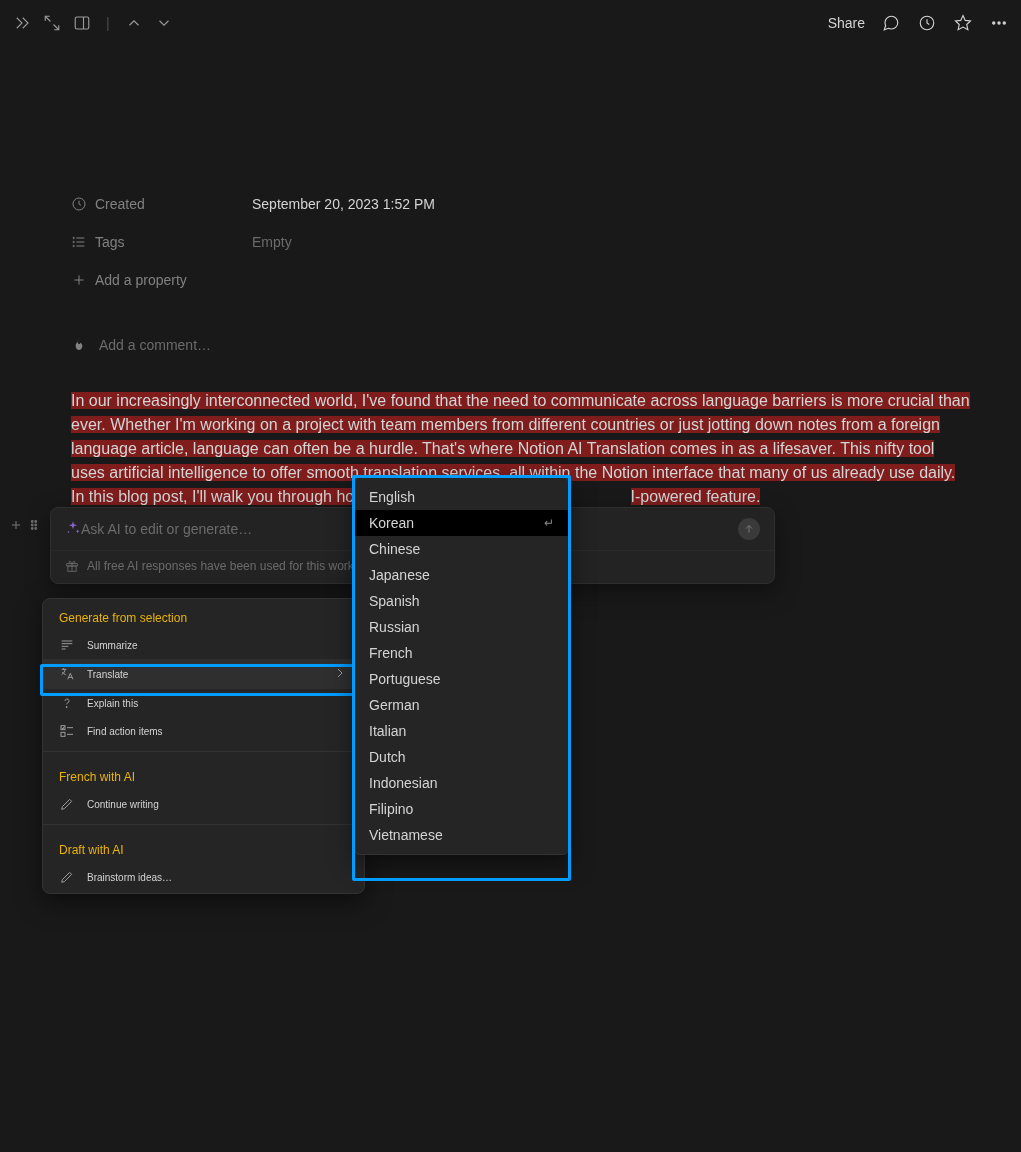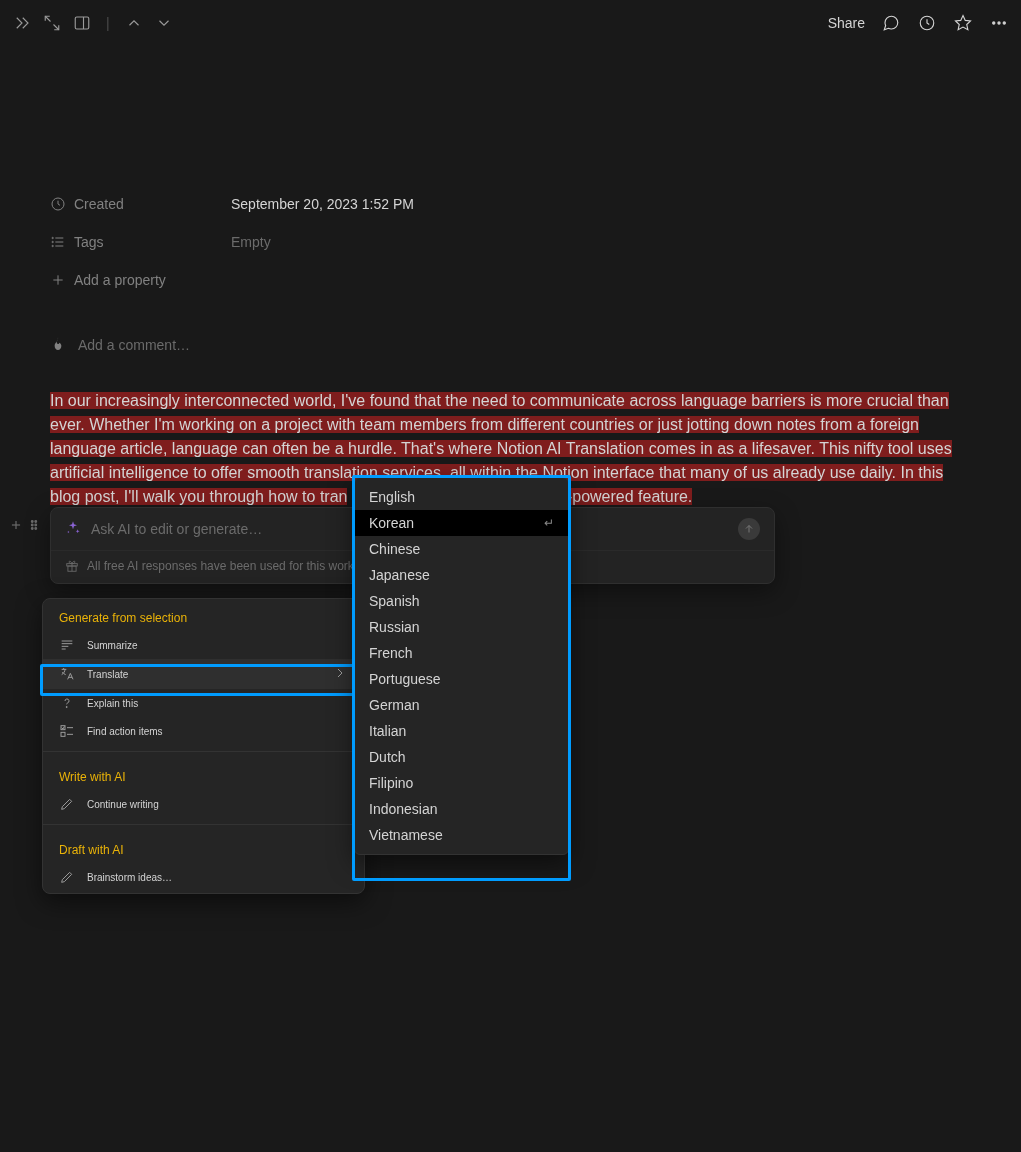--- a/index.html
+++ b/index.html
@@ -24,21 +24,21 @@
   .topbar-left { display:flex; align-items:center; gap:10px; }
   .topbar-right { margin-left:auto; display:flex; align-items:center; gap:16px; color:#d4d4d4; }
   .topbar .sep { color:#4a4a4a; margin:0 4px; }
   .icon-btn { width:20px; height:20px; display:flex; align-items:center; justify-content:center; cursor:pointer; color:#9b9b9b; }
   .icon-btn svg { width:18px; height:18px; stroke:currentColor; fill:none; stroke-width:1.5; }
   .topbar-right .icon-btn { color:#d4d4d4; }
   .share-label { font-size:14px; }
 
   
   .page {
-    padding: 140px 50px 0 50px;
+    padding: 140px 50px 0 71px;
     position: relative;
     color:#cfcfcf;
   }
   .prop-row {
     display:flex;
     align-items:center;
     height:38px;
     font-size:14px;
   }
   .prop-key {
@@ -87,21 +87,20 @@
     top:507px;
     width:725px;
     background:#232323;
     border:1px solid #2f2f2f;
     border-radius:8px;
     box-shadow:0 8px 24px rgba(0,0,0,0.4);
   }
   .ai-input-row {
     display:flex; align-items:center;
     padding:10px 14px;
-    gap:10px;
   }
   .sparkle svg { width:16px; height:16px; fill:#8a63d2; }
   .ai-input {
     flex:1;
     background:transparent;
     border:none;
     outline:none;
     color:#d4d4d4;
     font-size:14px;
   }
@@ -393,21 +392,21 @@
     <svg viewBox="0 0 24 24">
         <rect x="3" y="4" width="6" height="6"></rect>
         <polyline points="4 7 6 9 8 5"></polyline>
         <line x1="12" y1="7" x2="21" y2="7"></line>
         <rect x="3" y="14" width="6" height="6"></rect>
         <line x1="12" y1="17" x2="21" y2="17"></line>
       </svg>
     <span>Find action items</span>
   </div>
   <div class="menu-divider"></div>
-  <div class="section-title">Write with AI</div>
+  <div class="section-title">French with AI</div>
   <div class="menu-item">
     <svg viewBox="0 0 24 24">
         <path d="M4 20l4-1 11-11-3-3L5 16l-1 4z"></path>
       </svg>
     <span>Continue writing</span>
   </div>
   <div class="menu-divider"></div>
   <div class="section-title">Draft with AI</div>
   <div class="menu-item">
     <svg viewBox="0 0 24 24">
@@ -423,17 +422,17 @@
     <div class="lang-item hovered">Korean<span class="enter-glyph">↵</span></div>
     <div class="lang-item">Chinese</div>
     <div class="lang-item">Japanese</div>
     <div class="lang-item">Spanish</div>
     <div class="lang-item">Russian</div>
     <div class="lang-item">French</div>
     <div class="lang-item">Portuguese</div>
     <div class="lang-item">German</div>
     <div class="lang-item">Italian</div>
     <div class="lang-item">Dutch</div>
+    <div class="lang-item">Indonesian</div>
     <div class="lang-item">Filipino</div>
-    <div class="lang-item">Indonesian</div>
     <div class="lang-item">Vietnamese</div>
   </div>
 <div class="highlight-box-lang"></div>
 
 </body></html>

